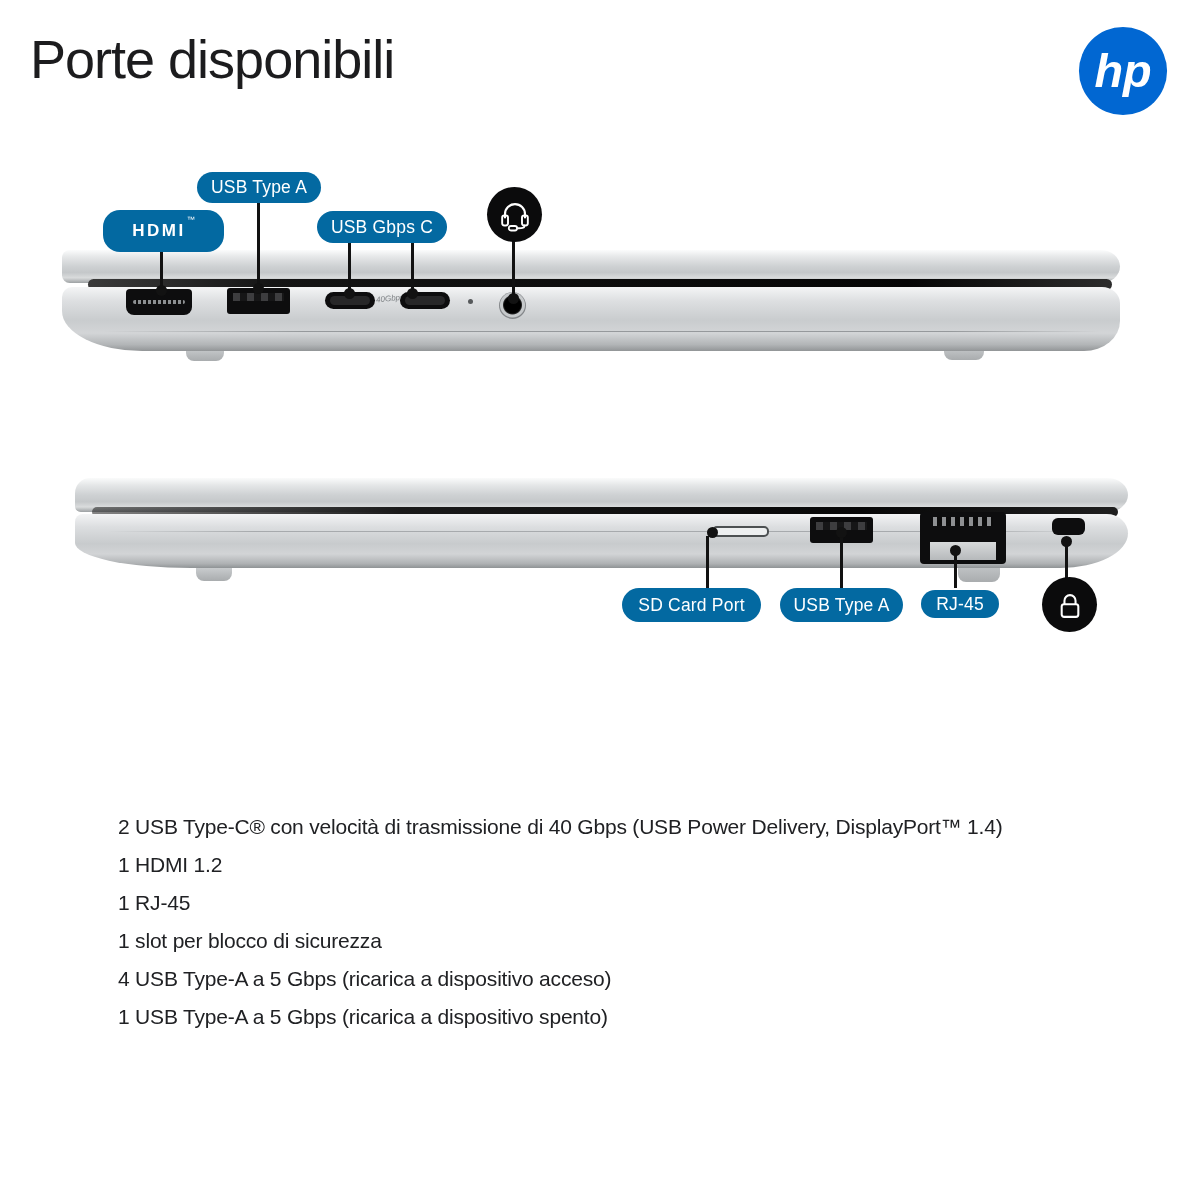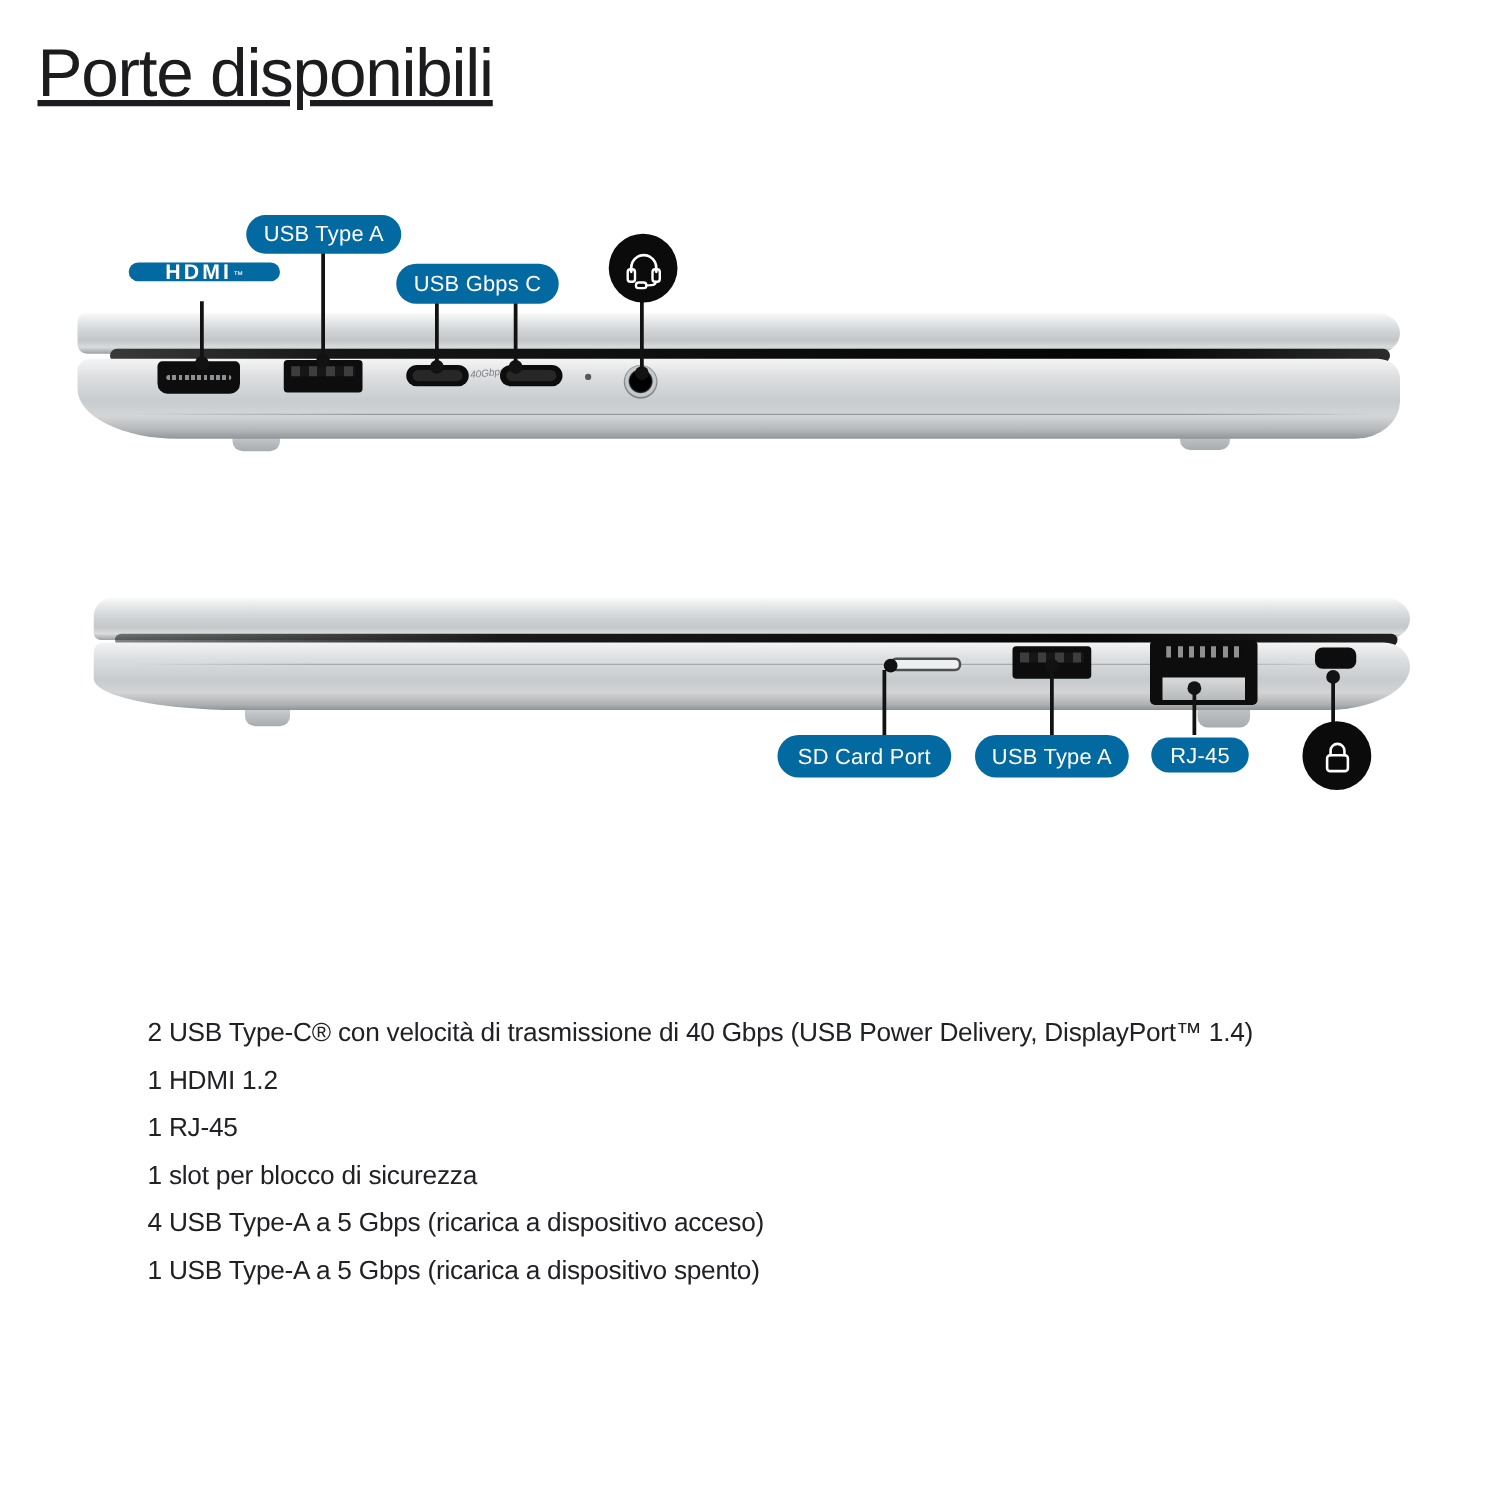--- a/index.html
+++ b/index.html
@@ -1,19 +1,19 @@
 <!DOCTYPE html>
 <html><head>
 <meta charset="utf-8">
 <style>
   html,body{margin:0;padding:0;background:#fff;}
   .canvas{position:relative;width:1200px;height:1200px;background:#fff;overflow:hidden;
           font-family:"Liberation Sans",sans-serif;color:#1e1e20;}
   .title{position:absolute;left:30px;top:28px;margin:0;font-size:54px;font-weight:400;
-         letter-spacing:-1px;color:#1c1c1e;text-decoration:underline;}
+         letter-spacing:-1px;color:#1c1c1e;}
   .hp-logo{position:absolute;left:1078px;top:26px;width:90px;height:90px;}
 
   
   .lid,.base{position:absolute;}
   .lid1{left:62px;top:250px;width:1058px;height:33px;
         border-radius:8px 20px 20px 8px / 8px 17px 17px 8px;
         background:linear-gradient(180deg,#fbfcfc 0%,#e6e8e9 20%,#cfd2d4 48%,#c4c7c9 68%,#d9dbdc 84%,#9da1a3 100%);}
   .gap1{position:absolute;left:88px;top:279px;width:1024px;height:11px;border-radius:6px;
         background:linear-gradient(90deg,#3a3a3a,#151515 18%,#050505 80%,#2c2c2c);}
   .base1{left:62px;top:287px;width:1058px;height:64px;
@@ -65,21 +65,21 @@
   .rj45::after{content:"";position:absolute;left:10px;right:10px;bottom:4px;height:18px;
                background:linear-gradient(180deg,#d8dadb,#b6b9bb);}
   .kens{left:1052px;top:518px;width:33px;height:17px;border-radius:6px;}
 
   
   .cline{position:absolute;width:3px;background:#121212;}
   .cdot{position:absolute;width:11px;height:11px;border-radius:50%;background:#121212;}
   .pill{position:absolute;background:#0369a1;color:#fff;display:flex;align-items:center;
         justify-content:center;font-size:17.5px;letter-spacing:.2px;white-space:nowrap;}
   .pill,.badge{box-sizing:border-box;}
-  .hdmi-label{left:103px;top:210px;width:121px;height:15px;border-radius:17px;}
+  .hdmi-label{left:103px;top:210px;width:121px;height:42px;border-radius:17px;}
   .hdmi-word{font-weight:700;font-size:17px;letter-spacing:2.5px;}
   .hdmi-tm{font-size:8px;align-self:flex-start;margin-top:5px;margin-left:1px;}
   .usba-label1{left:197px;top:172px;width:124px;height:31px;border-radius:16px;}
   .usbc-label{left:317px;top:211px;width:130px;height:32px;border-radius:16px;}
   .sd-label{left:622px;top:588px;width:139px;height:34px;border-radius:17px;}
   .usba-label2{left:780px;top:588px;width:123px;height:34px;border-radius:17px;}
   .rj45-label{left:921px;top:590px;width:78px;height:28px;border-radius:17px;}
   .badge{position:absolute;width:55px;height:55px;border-radius:50%;background:#0b0b0c;
          display:flex;align-items:center;justify-content:center;}
   .headset-badge{left:487px;top:187px;}
@@ -100,20 +100,26 @@
   .specs{position:absolute;left:118px;top:808px;width:900px;font-size:21px;
          line-height:38px;color:#202124;letter-spacing:-0.2px;}
 </style>
 </head>
 <body>
 
 <div class="canvas">
 
   <h1 class="title">Porte disponibili</h1>
 
+  <div class="hp-logo">
+    <svg width="90" height="90" viewBox="0 0 96 96">
+      <circle cx="48" cy="48" r="47" fill="#0167d2"></circle>
+      <text x="48" y="65" text-anchor="middle" font-size="50" font-weight="bold" font-style="italic" font-family="Liberation Sans, sans-serif" fill="#ffffff">hp</text>
+    </svg>
+  </div>
 
   <div class="lid lid1"></div>
   <div class="gap1"></div>
   <div class="foot f1a"></div>
   <div class="foot f1b"></div>
   <div class="base base1"></div>
 
   <div class="port hdmi-port"></div>
   <div class="port usba usba1"></div>
   <div class="port usbc usbc1"></div>

